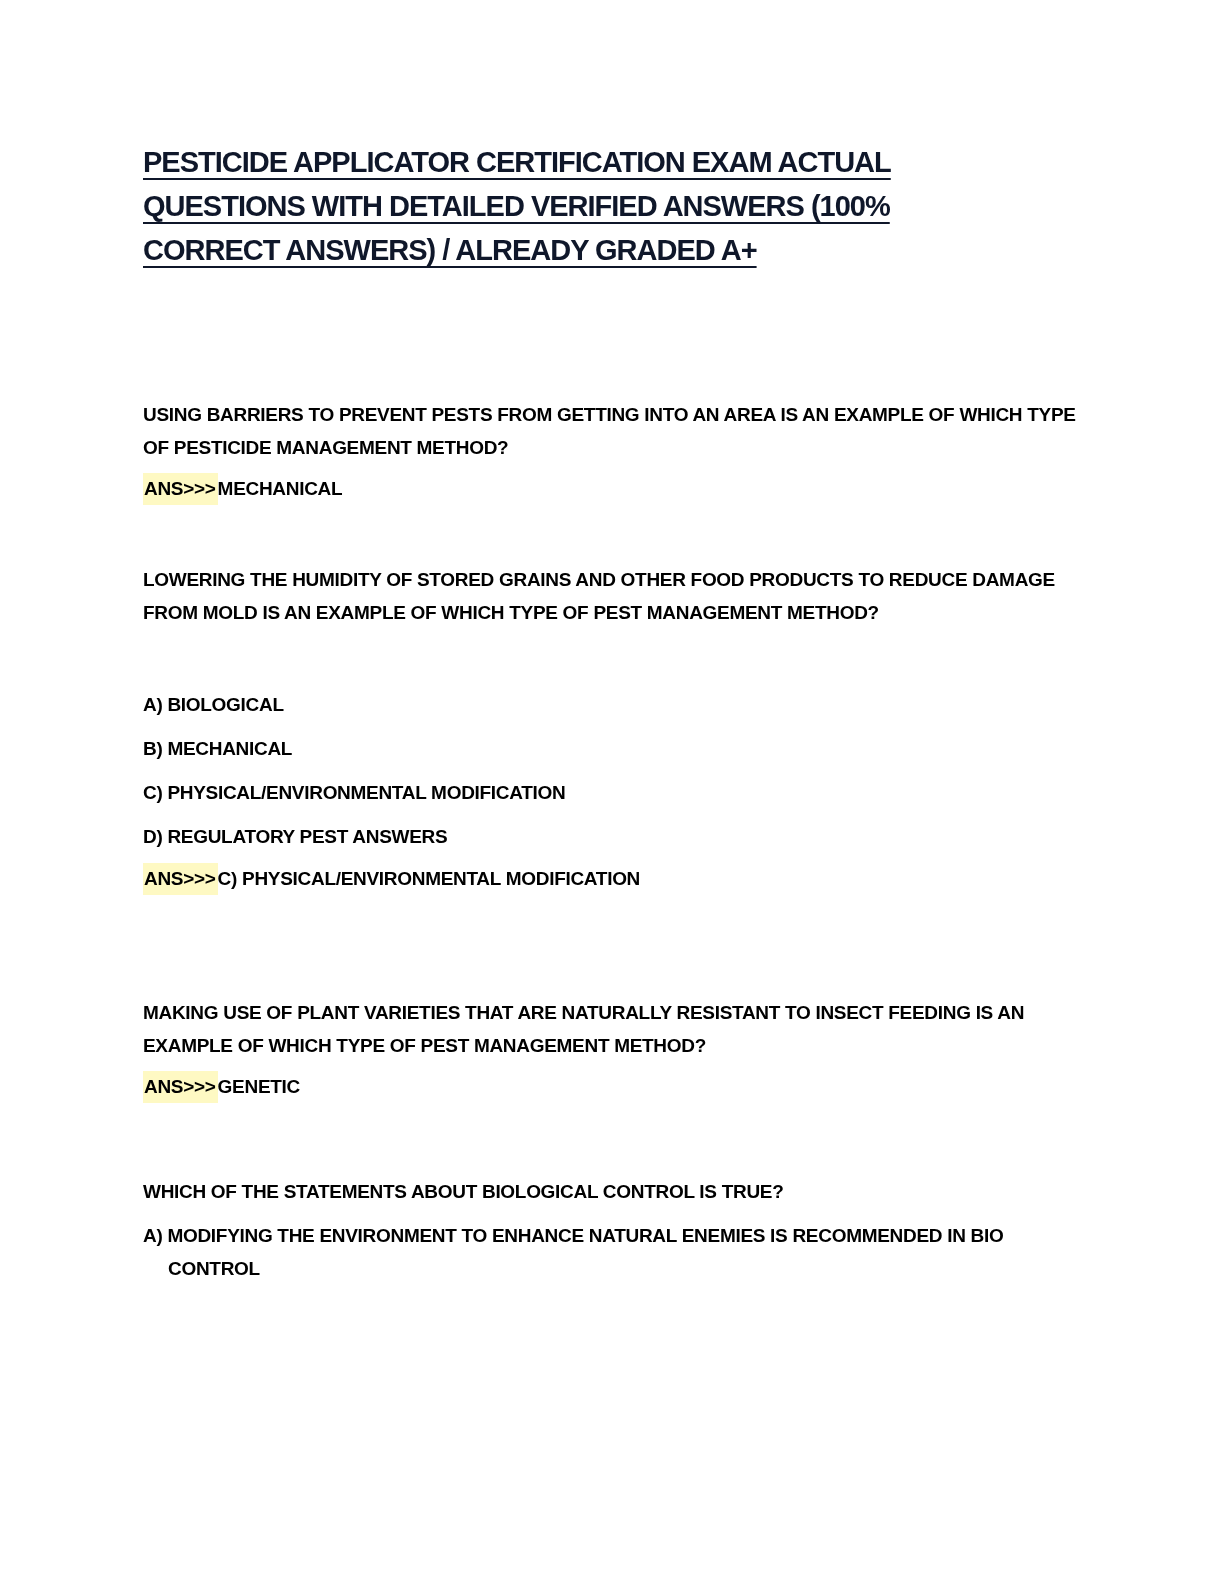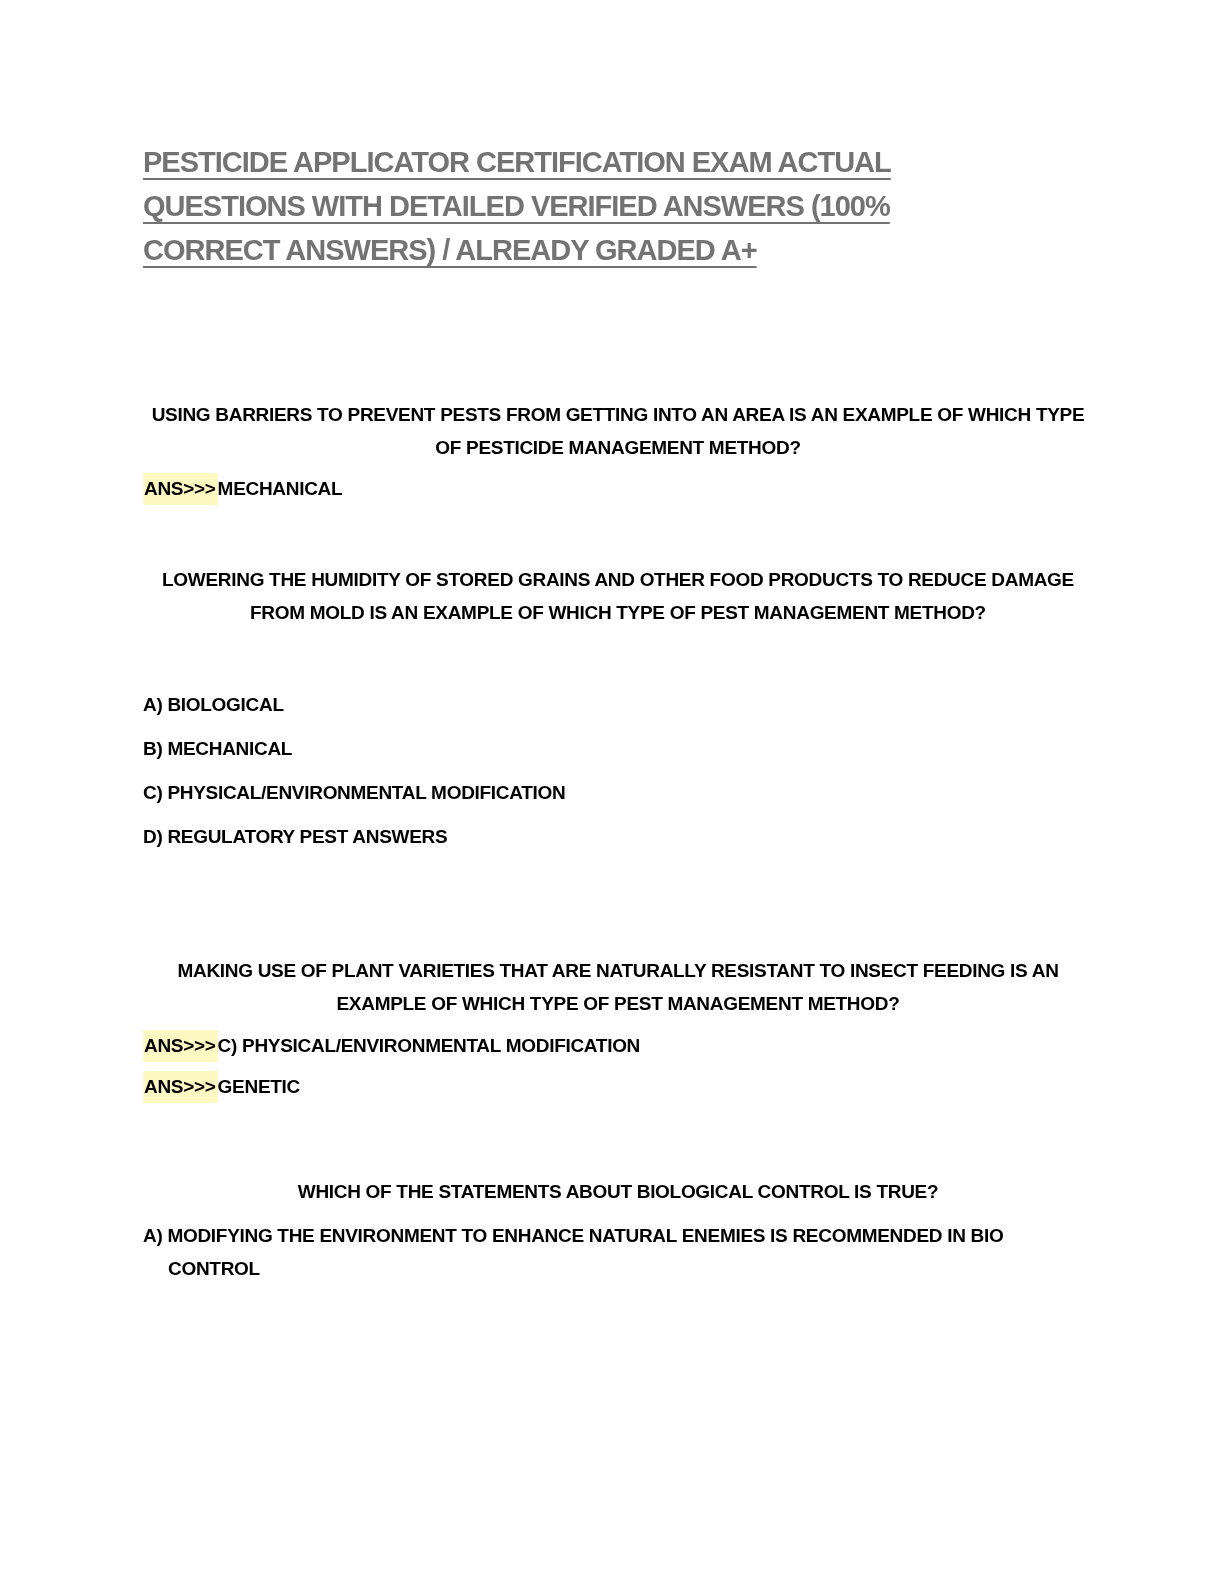--- a/index.html
+++ b/index.html
@@ -17,34 +17,34 @@
     overflow: hidden;
   }
   .content {
     margin-left: 143px;
     width: 950px;
   }
   .doc-title {
     margin-top: 140px;
   }
   .title-line {
-    color: #737373;
+    color: #0f172a;
     font-size: 29px;
     line-height: 44px;
     letter-spacing: -1px;
     text-decoration: underline;
     text-decoration-thickness: 2px;
     text-underline-offset: 6px;
   }
   .para {
     font-size: 19px;
     line-height: 33px;
     letter-spacing: -0.3px;
   }
-  .question { margin-top: 0; text-align: center; }
+  .question { margin-top: 0; }
   .q1 { margin-top: 126px; }
   .q2 { margin-top: 58px; }
   .q3 { margin-top: 101px; }
   .q4 { margin-top: 72px; }
   .option {
     margin-top: 11px;
     padding-left: 25px;
     text-indent: -25px;
   }
   .option.first { margin-top: 59px; }
@@ -69,22 +69,22 @@
     </div>
 
     <p class="para question q1">USING BARRIERS TO PREVENT PESTS FROM GETTING INTO AN AREA IS AN EXAMPLE OF WHICH TYPE OF PESTICIDE MANAGEMENT METHOD?</p>
     <p class="para answer-line"><span class="hl">ANS&gt;&gt;&gt;</span><span>MECHANICAL</span></p>
 
     <p class="para question q2">LOWERING THE HUMIDITY OF STORED GRAINS AND OTHER FOOD PRODUCTS TO REDUCE DAMAGE FROM MOLD IS AN EXAMPLE OF WHICH TYPE OF PEST MANAGEMENT METHOD?</p>
     <p class="para option first">A) BIOLOGICAL</p>
     <p class="para option">B) MECHANICAL</p>
     <p class="para option">C) PHYSICAL/ENVIRONMENTAL MODIFICATION</p>
     <p class="para option">D) REGULATORY PEST ANSWERS</p>
+    <p class="para answer-line a2"><span class="hl">ANS&gt;&gt;&gt;</span><span>C) PHYSICAL/ENVIRONMENTAL MODIFICATION</span></p>
+
     <p class="para question q3">MAKING USE OF PLANT VARIETIES THAT ARE NATURALLY RESISTANT TO INSECT FEEDING IS AN EXAMPLE OF WHICH TYPE OF PEST MANAGEMENT METHOD?</p>
-
-    <p class="para answer-line a2"><span class="hl">ANS&gt;&gt;&gt;</span><span>C) PHYSICAL/ENVIRONMENTAL MODIFICATION</span></p>
     <p class="para answer-line"><span class="hl">ANS&gt;&gt;&gt;</span><span>GENETIC</span></p>
 
     <p class="para question q4">WHICH OF THE STATEMENTS ABOUT BIOLOGICAL CONTROL IS TRUE?</p>
     <p class="para option q4first">A) MODIFYING THE ENVIRONMENT TO ENHANCE NATURAL ENEMIES IS RECOMMENDED IN BIO CONTROL</p>
 
   </div>
 </div>
 
 </body></html>

